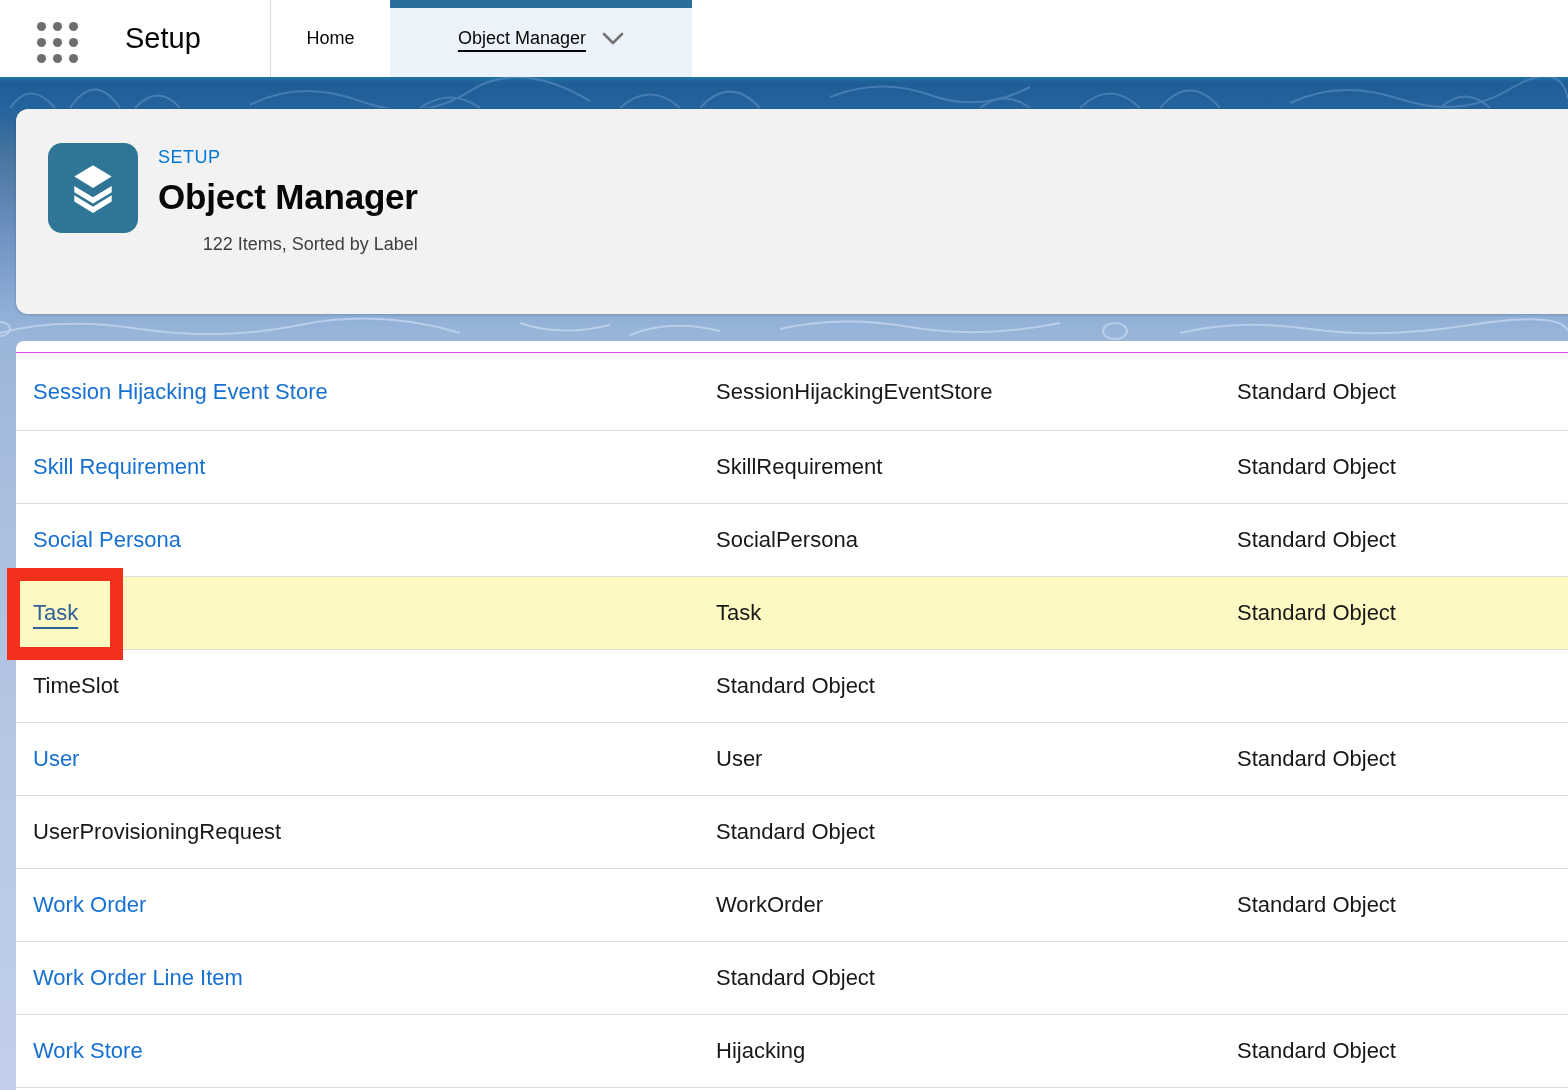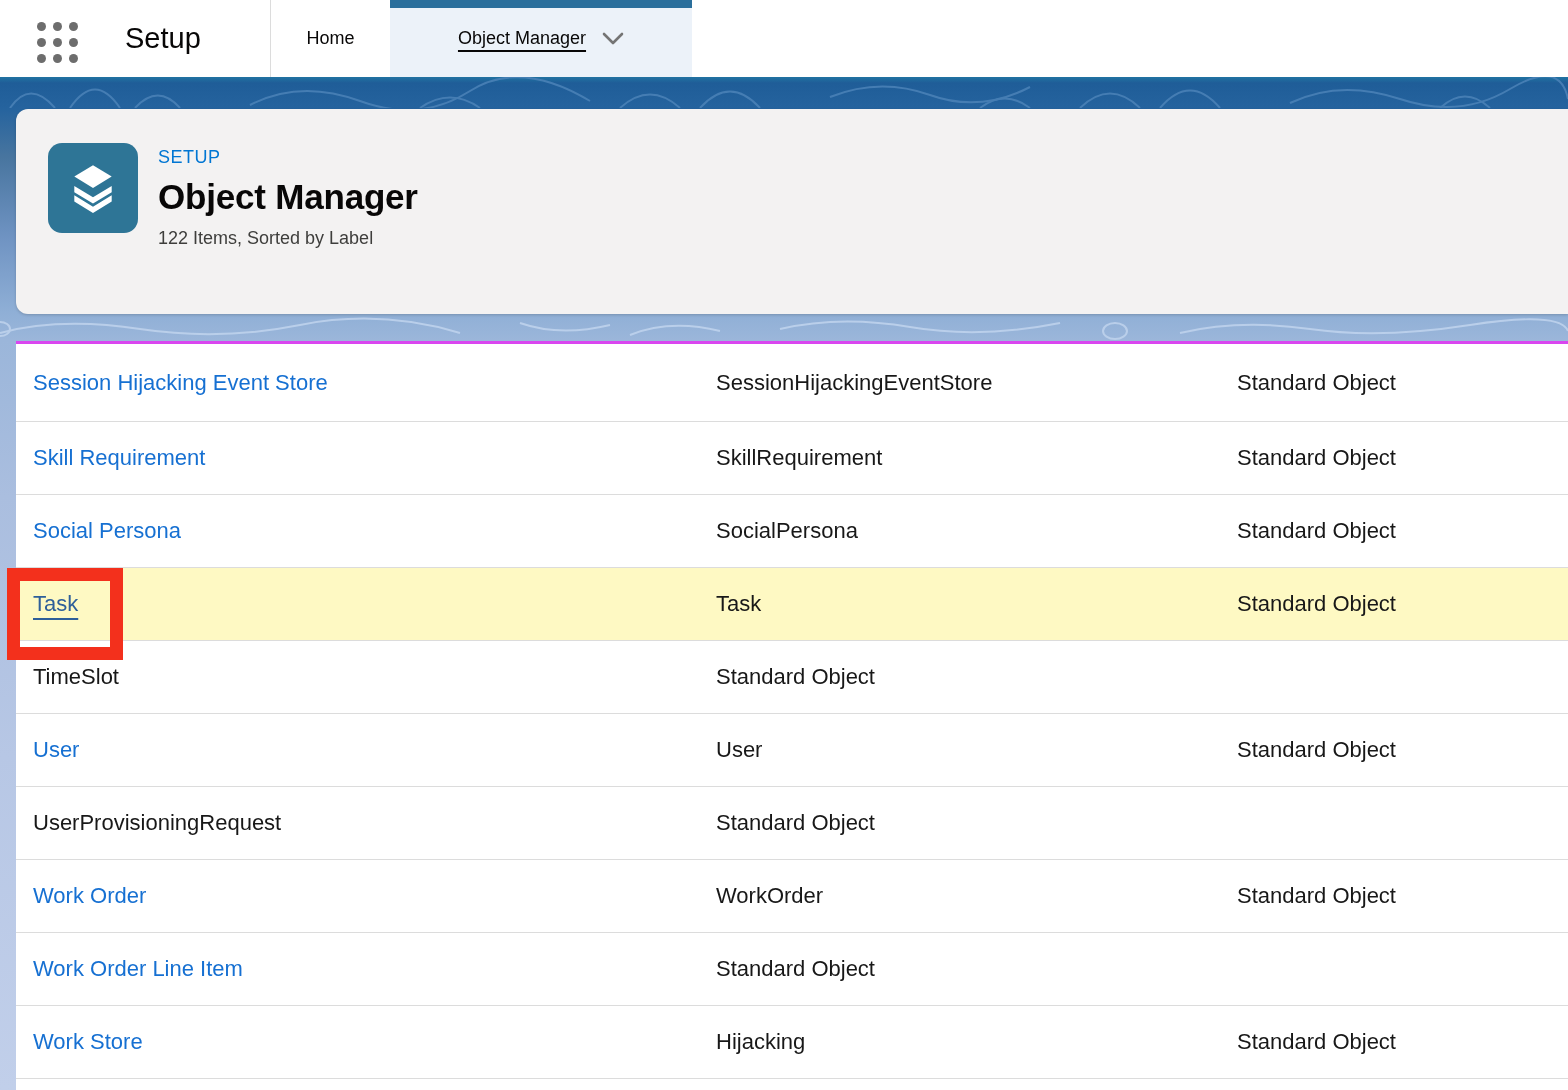--- a/index.html
+++ b/index.html
@@ -54,27 +54,27 @@
     box-shadow:0 1px 3px rgba(0,0,0,0.18);
     display:flex;align-items:flex-start;padding:34px 0 0 32px;box-sizing:border-box;
   }
   .obj-icon{
     width:90px;height:90px;border-radius:14px;background:#2e7596;flex:0 0 auto;
     display:flex;align-items:center;justify-content:center;
   }
   .header-text{margin-left:20px;}
   .eyebrow{font-size:18px;color:#0176d3;letter-spacing:.5px;margin-top:4px;}
   .page-title{font-size:35px;font-weight:700;color:#080707;margin-top:9px;letter-spacing:-0.2px;}
-  .subtitle{font-size:18px;color:#3e3e3c;margin-top:11px;}
+  .subtitle{font-size:18px;color:#3e3e3c;margin-top:17px;text-align:right;}
   
   .list-card{
     position:absolute;left:16px;top:341px;width:1552px;height:749px;z-index:10;
     background:#fff;border-radius:8px 0 0 0;
   }
-  .table-wrap{border-top:3px solid #d946ef;}
+  .table-wrap{margin-top:11px;border-top:1px solid #d946ef;}
   .trow{
     height:73px;box-sizing:border-box;border-bottom:1px solid #dcdcdc;
     display:grid;grid-template-columns:683px 521px auto;align-items:center;
     padding-left:17px;font-size:22px;color:#181818;background:#fff;
   }
   .trow:first-child{height:78px;}
   .trow.hl{background:#fef9c3;}
   .cell{white-space:nowrap;}
   a.label-link{color:#1670d2;text-decoration:none;}
   .trow.hl a.label-link{

